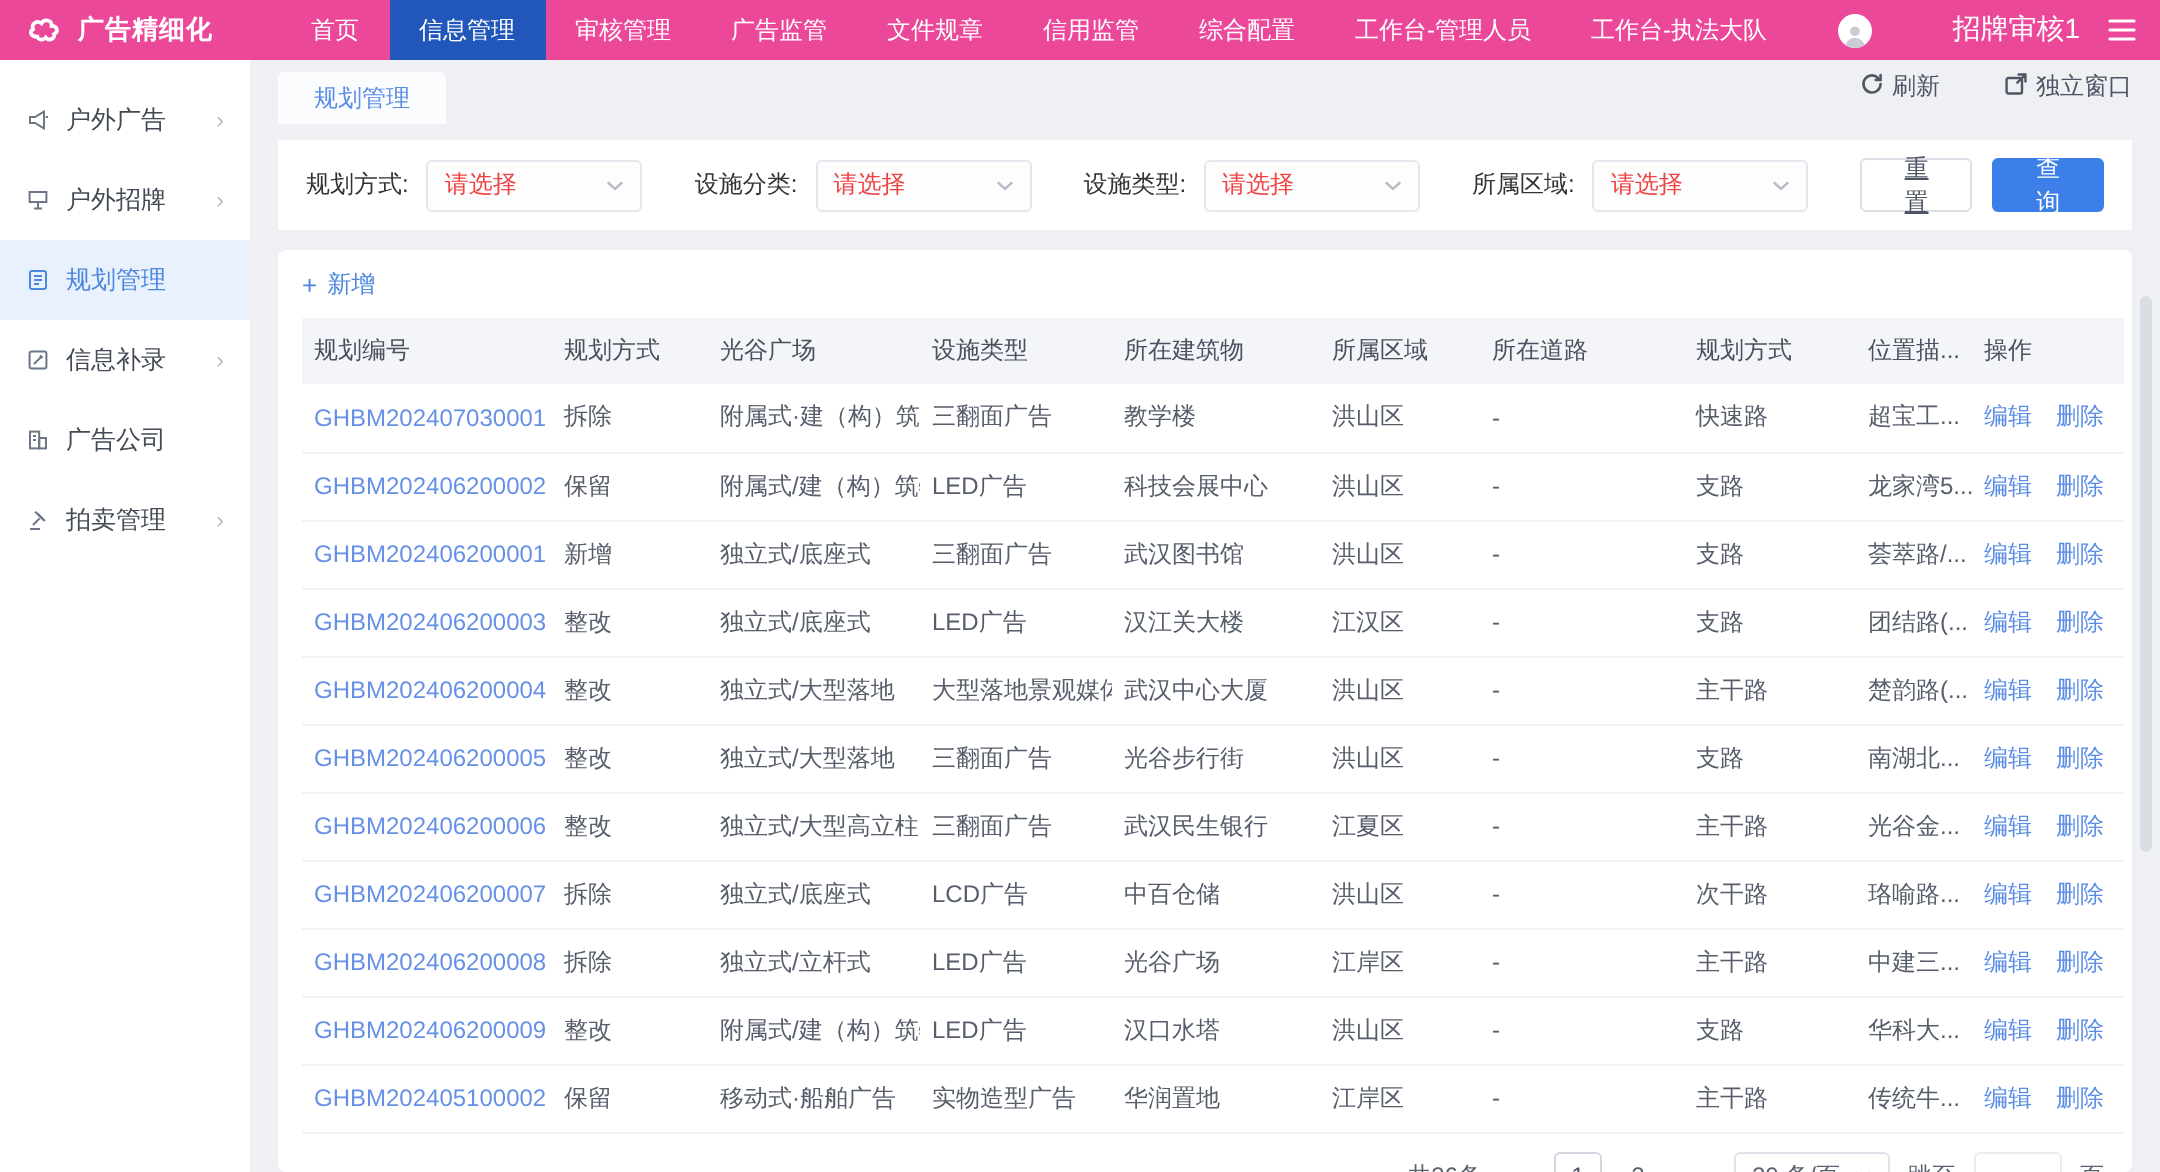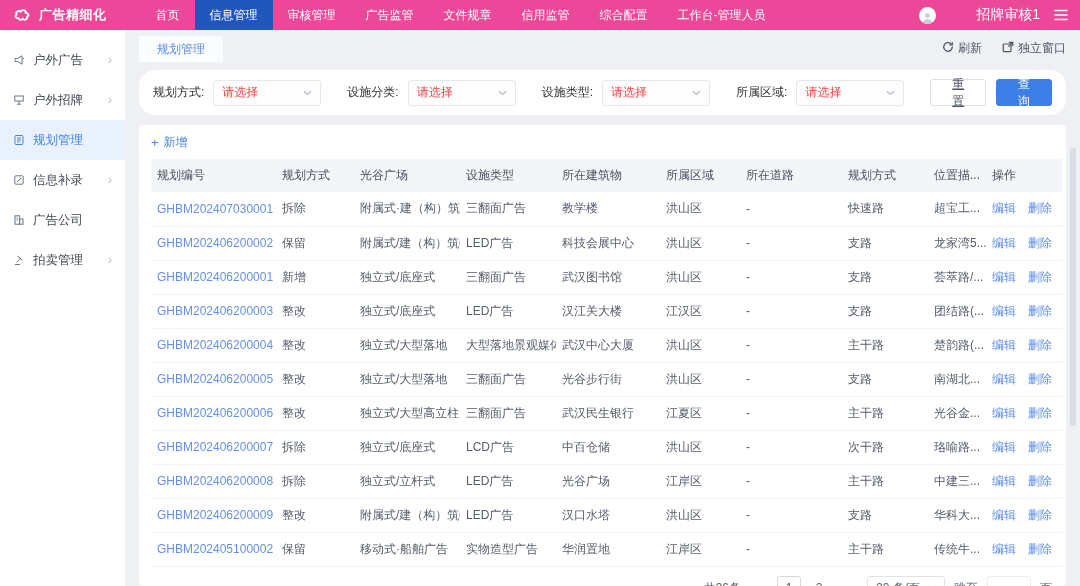--- a/index.html
+++ b/index.html
@@ -26,26 +26,26 @@
   .side-item .sicon { color:#6b7686; display:flex; flex:none; }
   .side-item .arrow { margin-left:auto; color:#b9bec7; font-size:12px; }
   .side-item.active { background:#e8f1fc; color:#4c86e0; }
   .side-item.active .sicon { color:#4c86e0; }
 
   .main { flex:1; display:flex; flex-direction:column; padding:0 14px; overflow:hidden; }
 
   
   .tabstrip { height:32px; display:flex; align-items:flex-end; }
   .tab { background:#fbfcfe; color:#5b8ce6; font-size:12px; height:26px; padding:0 18px; display:flex; align-items:center; border-radius:3px 3px 0 0; cursor:pointer; }
-  .tab-actions { margin-left:auto; display:flex; gap:20px; align-items:flex-end; height:100%; padding-bottom:5px; color:#4e5664; }
+  .tab-actions { margin-left:auto; display:flex; gap:32px; align-items:center; height:100%; padding-bottom:5px; color:#4e5664; }
   .tab-action { display:flex; align-items:center; gap:4px; cursor:pointer; font-size:12px; }
   .tab-action svg { color:#4e5664; }
 
   
-  .filter-card { background:#fff; border-radius:16px; margin-top:8px; padding:9px 14px; display:flex; align-items:center; flex:none; }
+  .filter-card { background:#fff; border-radius:0; margin-top:8px; padding:9px 14px; display:flex; align-items:center; flex:none; }
   .filter-group { display:flex; align-items:center; gap:9px; font-size:12px; color:#333; margin-right:26px; }
   .filter-label { white-space:nowrap; }
   .select-box { width:108px; height:26px; border:1px solid #e3e7ee; border-radius:3px; display:flex; align-items:center; justify-content:space-between; padding:0 8px; background:#fdfdfe; cursor:pointer; }
   .select-placeholder { color:#ef4444; font-size:12px; }
   .caret { color:#b6bcc7; display:flex; }
   .filter-btns { margin-left:auto; display:flex; gap:10px; }
   .btn { height:27px; padding:0 15px; font-size:12px; border-radius:3px; display:flex; align-items:center; cursor:pointer; }
   .btn-default { background:#fff; border:1px solid #dcdfe6; color:#4e5664;text-decoration:underline; }
   .btn-primary { background:#3d7fe8; border:1px solid #3d7fe8; color:#fff; }
 
@@ -86,20 +86,21 @@
   </div>
   <div class="topnav" id="topnav">
       <div class="nav-item">首页</div>
       <div class="nav-item active">信息管理</div>
       <div class="nav-item">审核管理</div>
       <div class="nav-item">广告监管</div>
       <div class="nav-item">文件规章</div>
       <div class="nav-item">信用监管</div>
       <div class="nav-item">综合配置</div>
       <div class="nav-item">工作台-管理人员</div>
+      <div class="nav-item">工作台-执法大队</div>
     </div>
   <div class="topbar-right">
     <span class="avatar">
       <svg width="13" height="13" viewBox="0 0 14 14">
           <circle cx="7" cy="5" r="2.6" fill="#c9ced6"></circle>
           <path d="M1.5 14a5.5 5.5 0 0 1 11 0z" fill="#c9ced6"></path>
         </svg>
     </span>
     <span class="username">招牌审核1</span>
     <span class="menu-icon">

